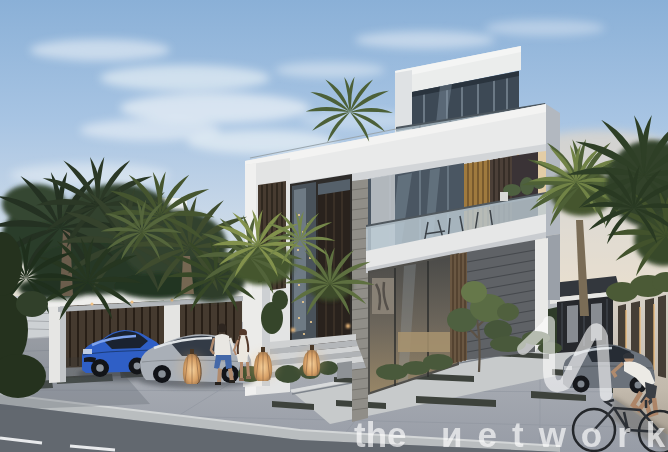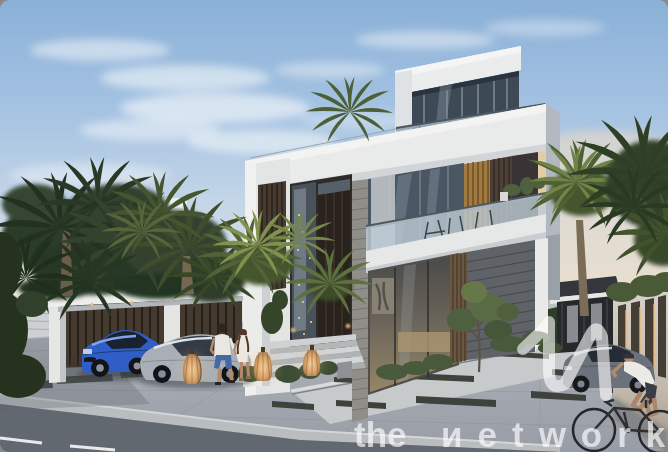--- a/index.html
+++ b/index.html
@@ -1,16 +1,16 @@
 <!DOCTYPE html>
 <html><head>
 <meta charset="utf-8">
 <style>
   html,body{margin:0;padding:0;background:#888;}
-  #stage{position:relative;width:668px;height:452px;overflow:hidden;font-family:"Liberation Sans",sans-serif;border-radius:9px;}
+  #stage{position:relative;width:668px;height:452px;overflow:hidden;font-family:"Liberation Sans",sans-serif;}
   svg{display:block;}
 </style>
 </head>
 <body>
 <div id="stage">
 <svg width="668" height="452" viewBox="0 0 668 452">
 <defs>
   <linearGradient id="sky" x1="0" y1="0" x2="0" y2="1">
     <stop offset="0" stop-color="#8ab0d7"></stop>
     <stop offset="0.35" stop-color="#a7c4e3"></stop>

